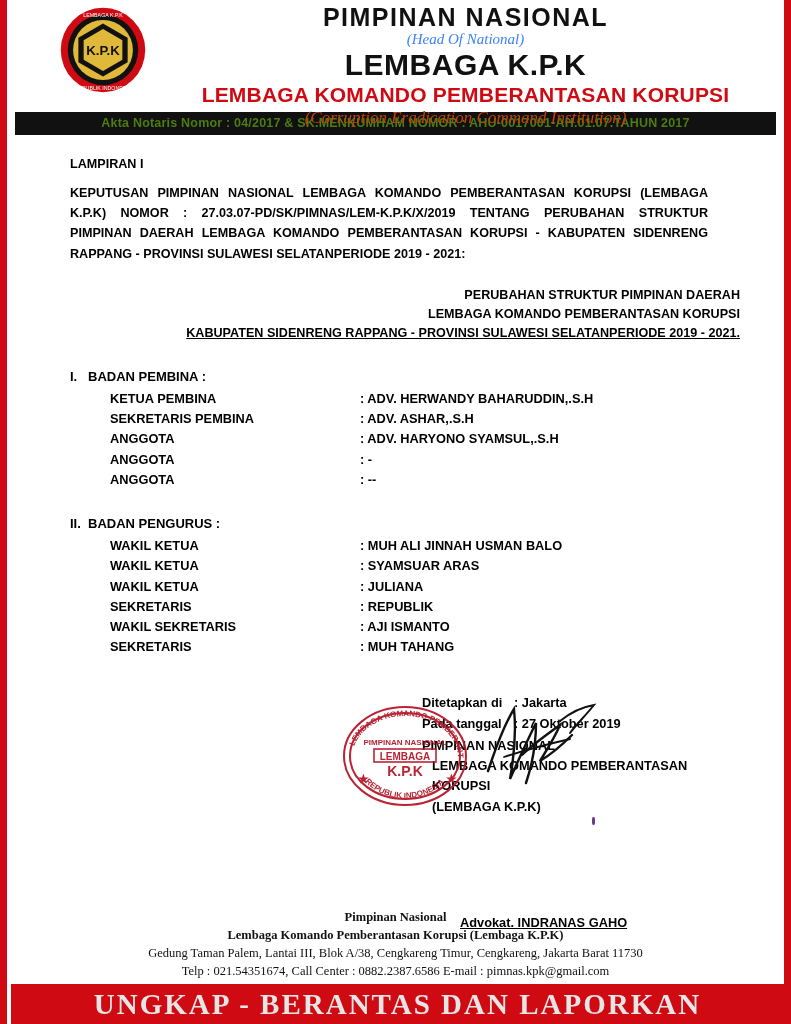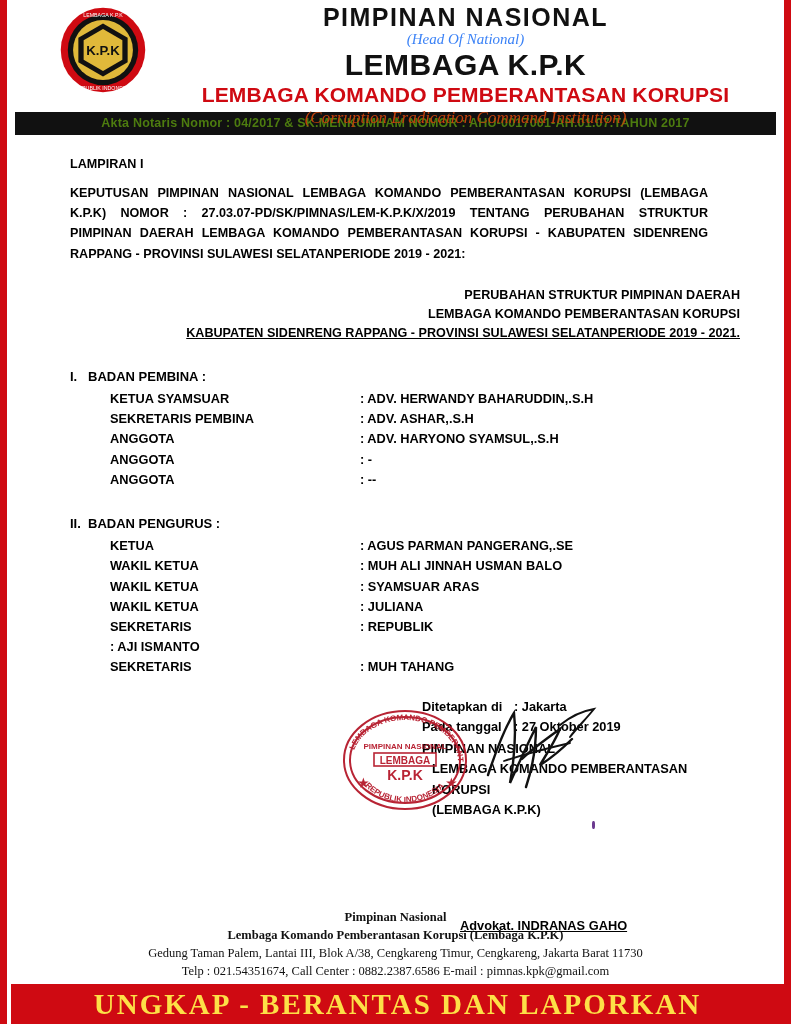--- a/index.html
+++ b/index.html
@@ -142,21 +142,21 @@
     display: flex;
     font-weight: bold;
     font-size: 12.8px;
     line-height: 1.58;
   }
   .row .label { width: 250px; flex: 0 0 250px; }
   .row .value { flex: 1 1 auto; }
 
   
   .sig {
-    margin-top: 19px;
+    margin-top: 36px;
     margin-left: 352px;
     font-weight: bold;
     font-size: 12.8px;
     line-height: 1.58;
     position: relative;
   }
   .sig .dline { display: flex; }
   .sig .dline .k { width: 92px; flex: 0 0 92px; }
   .sig .pimnas { margin-top: 2px; }
   .sig .lem { margin-left: 10px; }
@@ -205,21 +205,21 @@
     line-height: 1.45;
     color: #111;
   }
   .footer .f1 { font-weight: bold; }
   .footer .f2 { font-weight: bold; }
   .bottom-bar {
     position: absolute;
     left: 4px; right: 0; bottom: 0;
     height: 40px;
     background: #cf0a12;
-    color: #fde047;
+    color: #e5e5e5;
     display: flex;
     align-items: center;
     justify-content: center;
   }
   .bottom-bar span {
     font-family: "Liberation Serif", serif;
     font-weight: bold;
     font-style: normal;
     font-size: 29px;
     letter-spacing: 2px;
@@ -266,21 +266,21 @@
       <div class="underline">KABUPATEN SIDENRENG RAPPANG - PROVINSI SULAWESI SELATANPERIODE 2019 - 2021.</div>
     </div>
 
     <div class="section">
       <div class="section-title">
         <span class="roman">I.</span>
         <span>BADAN PEMBINA   :</span>
       </div>
       <div class="rows">
         <div class="row">
-          <div class="label">KETUA SYAMSUAR</div>
+          <div class="label">KETUA PEMBINA</div>
           <div class="value">: ADV. HERWANDY BAHARUDDIN,.S.H</div>
         </div>
         <div class="row">
           <div class="label">SEKRETARIS PEMBINA</div>
           <div class="value">: ADV. ASHAR,.S.H</div>
         </div>
         <div class="row">
           <div class="label">ANGGOTA</div>
           <div class="value">: ADV. HARYONO SYAMSUL,.S.H</div>
         </div>
@@ -295,40 +295,37 @@
       </div>
     </div>
 
     <div class="section">
       <div class="section-title">
         <span class="roman">II.</span>
         <span>BADAN PENGURUS :</span>
       </div>
       <div class="rows">
         <div class="row">
-          <div class="label">KETUA</div>
-          <div class="value">: AGUS PARMAN PANGERANG,.SE</div>
-        </div>
-        <div class="row">
           <div class="label">WAKIL KETUA</div>
           <div class="value">: MUH ALI JINNAH USMAN BALO</div>
         </div>
         <div class="row">
           <div class="label">WAKIL KETUA</div>
           <div class="value">: SYAMSUAR ARAS</div>
         </div>
         <div class="row">
           <div class="label">WAKIL KETUA</div>
           <div class="value">: JULIANA</div>
         </div>
         <div class="row">
           <div class="label">SEKRETARIS</div>
           <div class="value">: REPUBLIK</div>
         </div>
         <div class="row">
+          <div class="label">WAKIL SEKRETARIS</div>
           <div class="value">: AJI ISMANTO</div>
         </div>
         <div class="row">
           <div class="label">SEKRETARIS</div>
           <div class="value">: MUH TAHANG</div>
         </div>
       </div>
     </div>
 
     <div class="sig">

